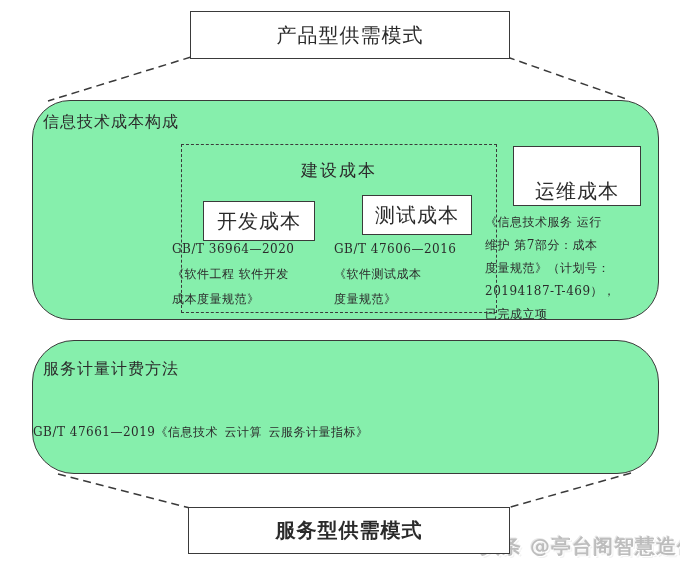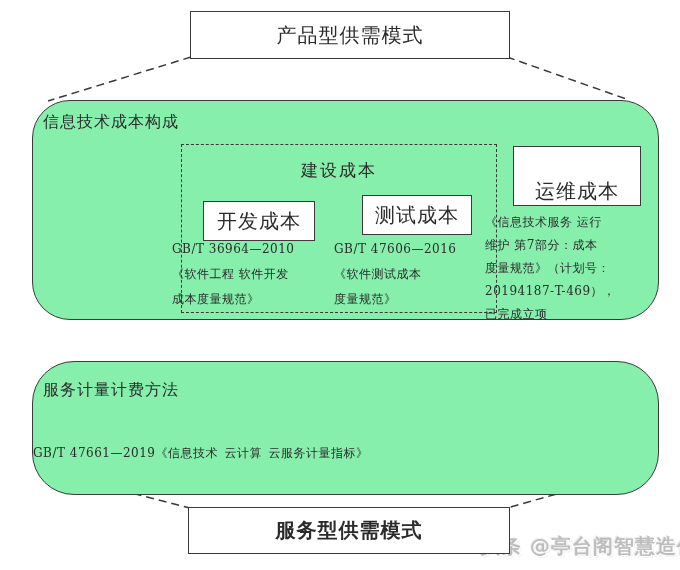--- a/index.html
+++ b/index.html
@@ -62,41 +62,41 @@
       <div class="center-label" style="top:14px;">建设成本</div>
 
       <div class="box" style="left:21px; top:56px; width:110px; height:38px;">
         <span>开发成本</span>
       </div>
 
       <div class="box" style="left:180px; top:50px; width:108px; height:38px;">
         <span>测试成本</span>
       </div>
 
-      <div class="std" style="left:-10px; top:92px; width:175px;">GB/T 36964—2010
+      <div class="std" style="left:-10px; top:92px; width:175px;">GB/T 36964—2020
 《软件工程 软件开发
 成本度量规范》</div>
 
       <div class="std" style="left:152px; top:92px; width:165px;">GB/T 47606—2016
 《软件测试成本
 度量规范》</div>
     </div>
 
     <div class="box" style="left:480px; top:45px; width:126px; height:58px;align-items:flex-end;">
       <span>运维成本</span>
     </div>
 
     <div class="std std-ops" style="left:452px; top:110px; width:176px;">《信息技术服务 运行
 维护 第7部分：成本
 度量规范》（计划号：
 20194187-T-469），
 已完成立项</div>
   </div>
 
-  <div class="rounded layer" style="left:32px; top:340px; width:625px; height:132px; border-radius:42px;margin-top:21px;">
+  <div class="rounded layer" style="left:32px; top:340px; width:625px; height:132px; border-radius:42px;">
 
     <div class="section-label" style="left:10px; top:18px;">服务计量计费方法</div>
 
     <div class="std" style="left:0; top:80px; width:100%; padding-right:68px; box-sizing:border-box; line-height:22px;">GB/T 47661—2019《信息技术 云计算 云服务计量指标》</div>
   </div>
 
   <div class="center-label layer" style="top:479px; padding-left:16px; box-sizing:border-box;margin-top:34px;">按需计费</div>
 
   <div class="box layer" style="left:188px; top:507px; width:320px; height:45px;font-weight:bold;">
     <span>服务型供需模式</span>

